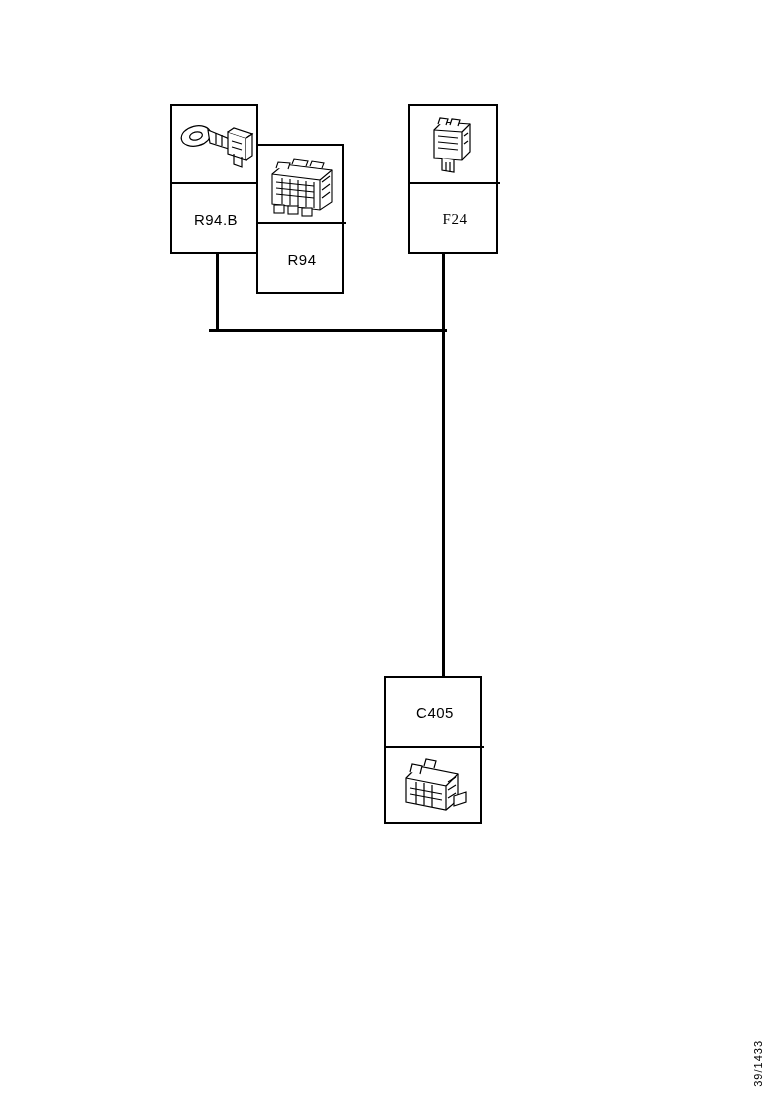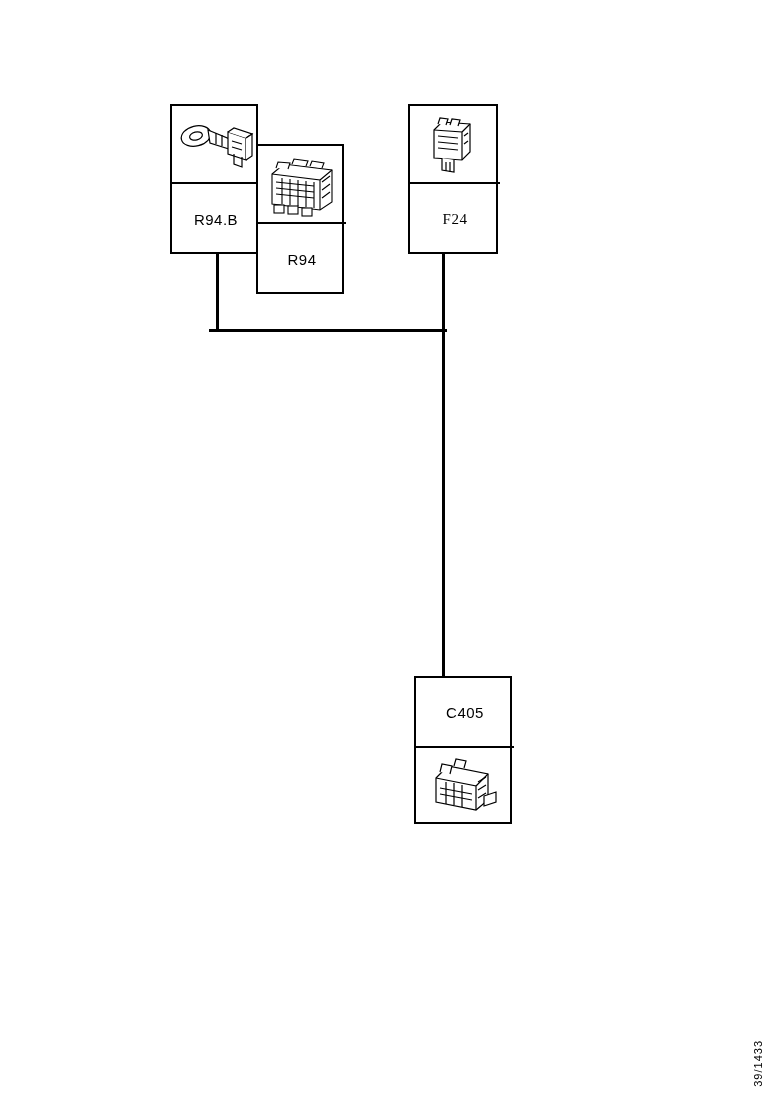--- a/index.html
+++ b/index.html
@@ -134,21 +134,21 @@
           <path d="M18 46 L18 58 L30 60 L30 48" fill="#fff"></path>
           <path d="M22 50 L22 59 M26 50 L26 60"></path>
           <path d="M40 24 L44 21 M40 32 L44 29"></path>
         </g>
       </svg>
     </div>
     <div class="divider-h" style="left:0px; top:76px; width:90px;"></div>
     <div class="cell cell-label" style="left:0px; top:76px; width:90px; height:74px;font-family:Liberation Serif, serif;">F24</div>
   </div>
 
-  <div class="node" style="left:414px; top:676px; width:98px; height:148px;">
+  <div class="node" style="left:384px; top:676px; width:98px; height:148px;">
     <div class="cell cell-label" style="left:0px; top:0px; width:98px; height:68px;">C405</div>
     <div class="divider-h" style="left:0px; top:68px; width:98px;"></div>
     <div class="art" style="left:8px; top:74px; width:82px; height:70px;">
       <svg width="82" height="70" viewBox="0 0 82 70">
         <g stroke="#000" fill="none" stroke-width="1.2">
           <path d="M12 26 L24 14 L64 22 L64 48 L52 58 L12 50 Z" fill="#fff"></path>
           <path d="M12 26 L52 34 L52 58 M52 34 L64 22"></path>
           <path d="M16 20 L18 12 L28 14 L26 22" fill="#fff"></path>
           <path d="M30 14 L32 7 L42 9 L40 16" fill="#fff"></path>
           <path d="M16 36 L48 42 M16 42 L48 48"></path>

